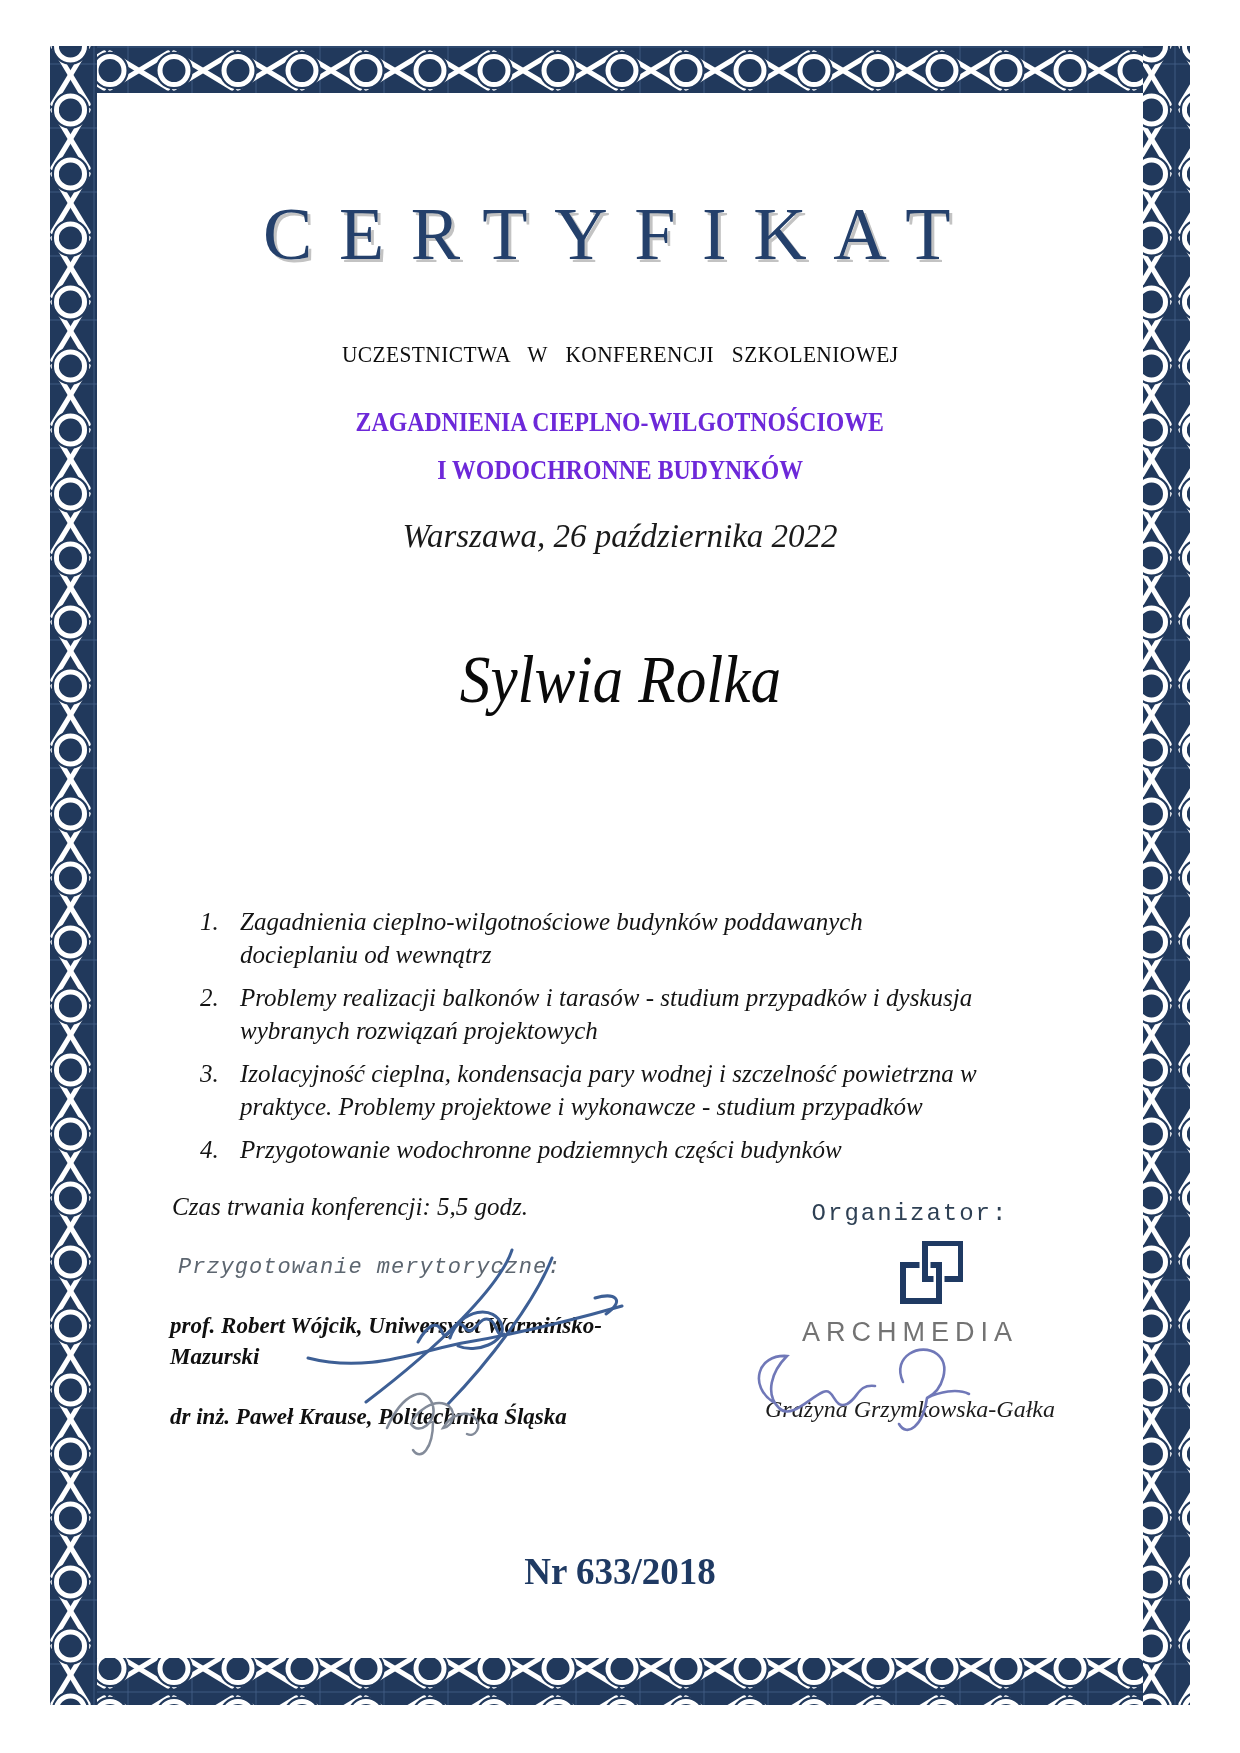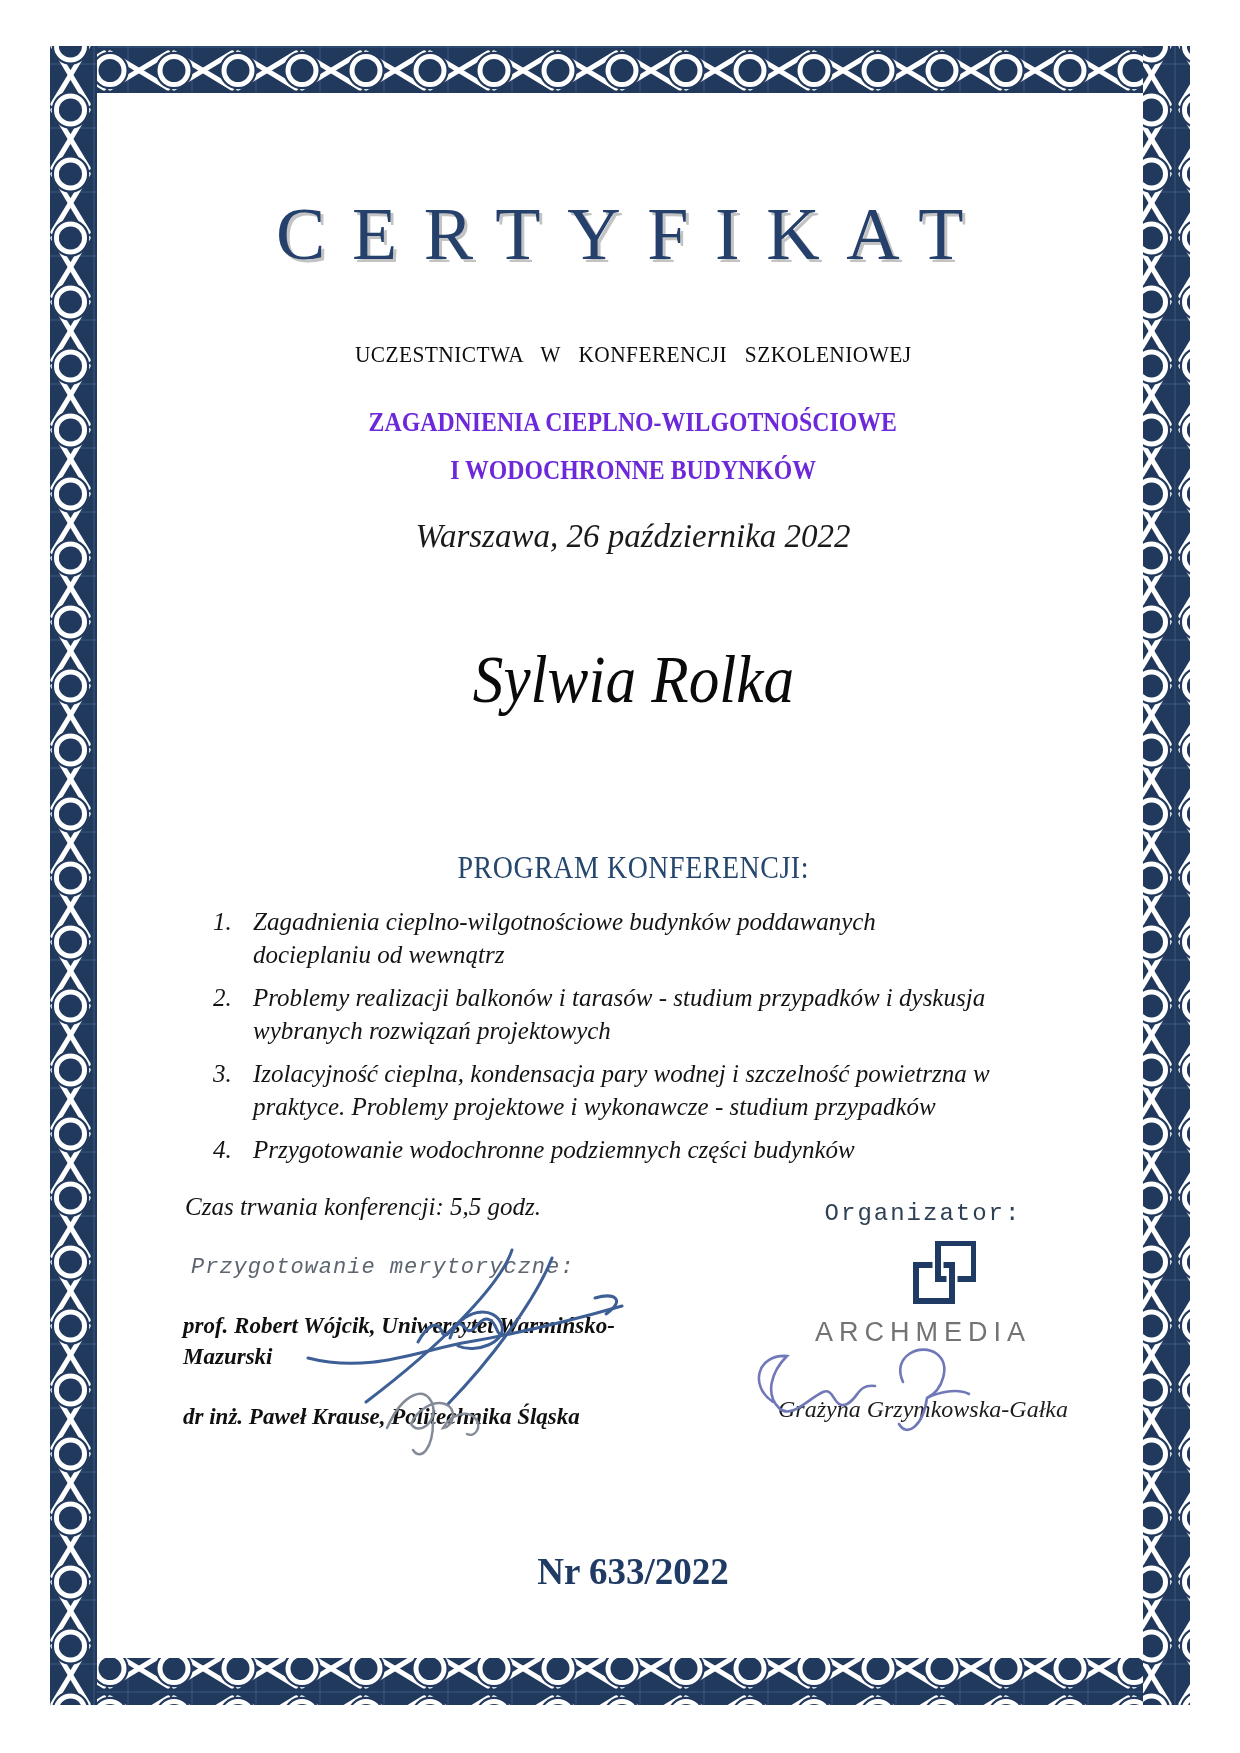--- a/index.html
+++ b/index.html
@@ -5,21 +5,21 @@
   html,body{margin:0;padding:0;background:#ffffff;}
   .page{
     position:relative;
     width:1240px;height:1753px;
     background:#ffffff;
     overflow:hidden;
     font-family:"Liberation Serif", serif;
     color:#111;
   }
   .border-svg{position:absolute;left:0;top:0;}
-  .abs{position:absolute;padding-left:13px;}
+  .abs{position:absolute;}
   .centered{left:95px;width:1050px;text-align:center;}
 
   .cert-title{
     top:192px;
     font-size:74px;
     font-weight:400;
     letter-spacing:0.36em;
     color:#24406b;
     text-shadow:3px 3px 0 #c3c3c3;
     white-space:nowrap;
@@ -173,23 +173,20 @@
     <span class="squeeze">ZAGADNIENIA CIEPLNO-WILGOTNOŚCIOWE</span><br>
     <span class="squeeze">I WODOCHRONNE BUDYNKÓW</span>
   </div>
 
   <div class="abs centered place-date">Warszawa, 26 października 2022</div>
 
   <div class="abs centered recipient">
     <span class="squeeze">Sylwia Rolka</span>
   </div>
 
-  <div class="abs centered program-heading">
-    <span class="squeeze">PROGRAM KONFERENCJI:</span>
-  </div>
 
   <div class="abs program-list">
     <div class="program-item">
       <span class="num">1.</span>
       <span class="txt">Zagadnienia cieplno-wilgotnościowe budynków poddawanych docieplaniu od wewnątrz</span>
     </div>
     <div class="program-item">
       <span class="num">2.</span>
       <span class="txt">Problemy realizacji balkonów i tarasów - studium przypadków i dyskusja wybranych rozwiązań projektowych</span>
     </div>
@@ -245,15 +242,15 @@
   </svg>
 
   <svg class="sig" style="left:735px;top:1338px;" width="240" height="110" viewBox="0 0 240 110" aria-hidden="true">
     <g fill="none" stroke="#7078b8" stroke-width="2.6" stroke-linecap="round">
       <path d="M38 64 C14 48 22 16 52 18 C36 34 30 56 44 70 C56 82 74 60 88 54 C100 49 98 72 112 66 C124 60 122 46 140 48"></path>
       <path d="M168 44 C156 18 186 4 202 16 C216 27 208 52 192 60 C204 54 222 50 234 56"></path>
       <path d="M192 60 C188 88 172 100 164 86"></path>
     </g>
   </svg>
 
-  <div class="abs centered cert-number">Nr 633/2022</div>
+  <div class="abs centered cert-number">Nr 633/2018</div>
 
 </div>
 
 </body></html>

